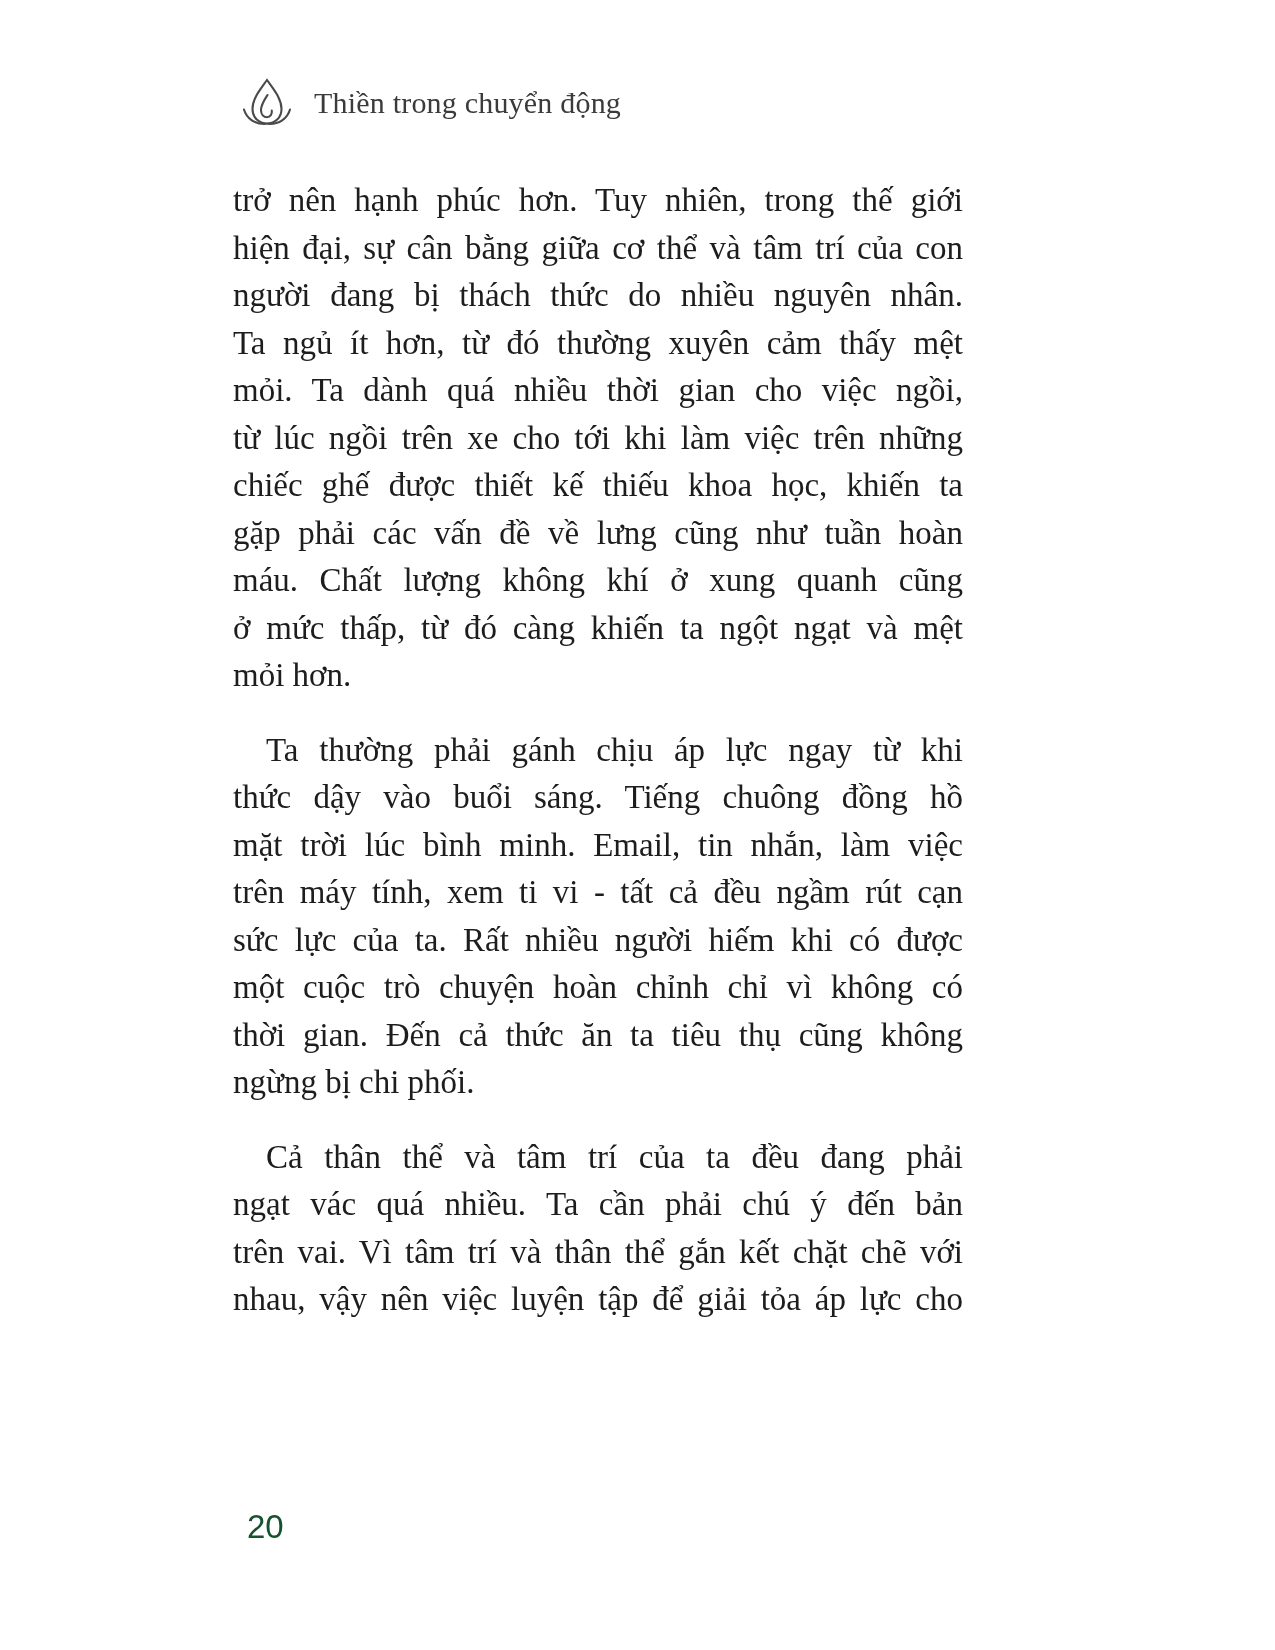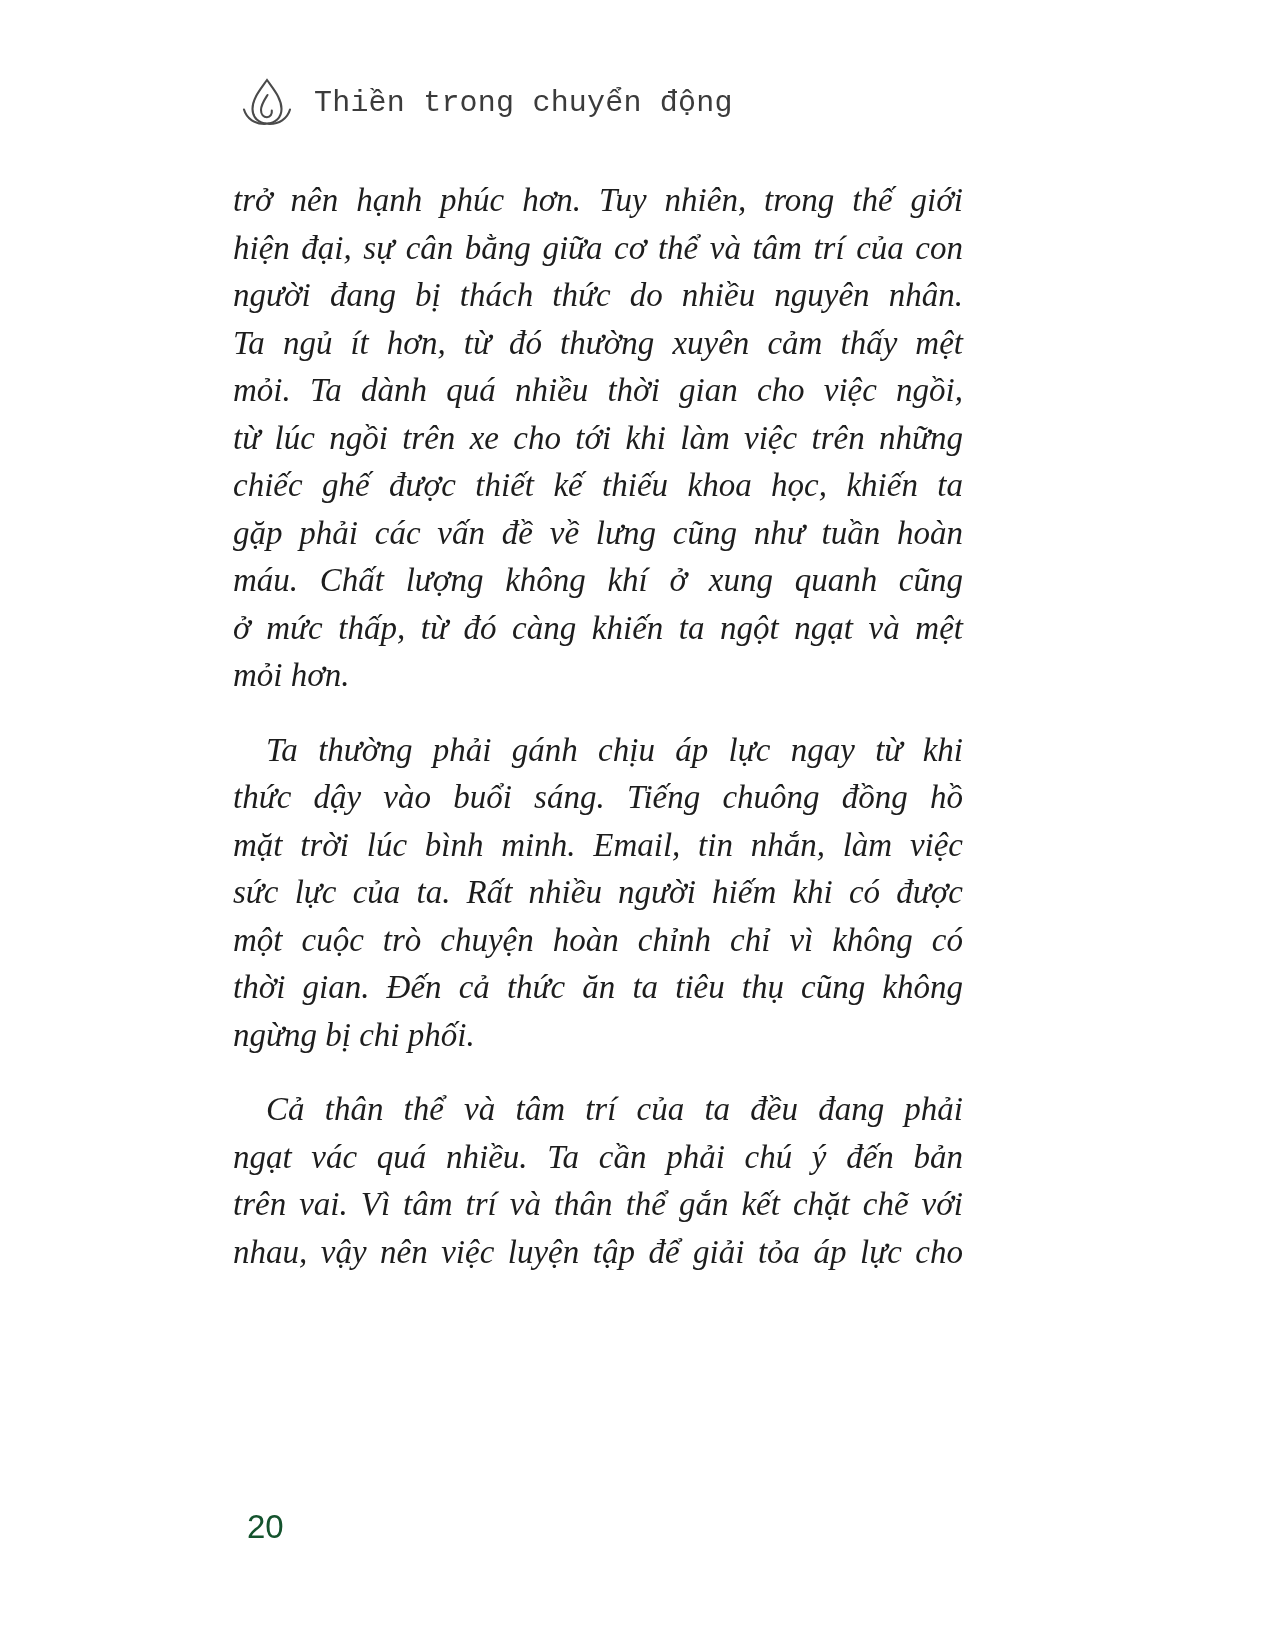--- a/index.html
+++ b/index.html
@@ -15,21 +15,21 @@
   .header {
     position:absolute;
     top:72px;
     left:236px;
     display:flex;
     align-items:center;
     gap:16px;
   }
   .lotus { width:62px; height:62px; display:block; }
   .header-title {
-    font-family:Liberation Mono, monospace;
+    font-family:Liberation Serif, serif;
     font-size:30px;
     font-weight:400;
     color:#3b3b3b;
     letter-spacing:0.2px;
     white-space:nowrap;
   }
   .bodytext {
     position:absolute;
     left:233px;
     top:177px;
@@ -37,21 +37,20 @@
     font-size:33px;
     line-height:47.5px;
     color:#1d1d1d;
   }
   .para { margin:0 0 27px 0; }
   .para:last-child { margin-bottom:0; }
   .line {
     text-align:justify;
     text-align-last:justify;
     white-space:normal;
-    font-style:italic;
   }
   .line.indent { text-indent:33px; }
   .line.endline { text-align-last:left; }
   .pagenum {
     position:absolute;
     left:247px;
     top:1508px;
     font-family:"Liberation Sans","DejaVu Sans",sans-serif;
     font-size:33px;
     color:#14532d;
@@ -85,20 +84,21 @@
       <div class="line">gặp phải các vấn đề về lưng cũng như tuần hoàn</div>
       <div class="line">máu. Chất lượng không khí ở xung quanh cũng</div>
       <div class="line">ở mức thấp, từ đó càng khiến ta ngột ngạt và mệt</div>
       <div class="line endline">mỏi hơn.</div>
     </div>
 
     <div class="para">
       <div class="line indent">Ta thường phải gánh chịu áp lực ngay từ khi</div>
       <div class="line">thức dậy vào buổi sáng. Tiếng chuông đồng hồ</div>
       <div class="line">mặt trời lúc bình minh. Email, tin nhắn, làm việc</div>
+      <div class="line">trên máy tính, xem ti vi - tất cả đều ngầm rút cạn</div>
       <div class="line">sức lực của ta. Rất nhiều người hiếm khi có được</div>
       <div class="line">một cuộc trò chuyện hoàn chỉnh chỉ vì không có</div>
       <div class="line">thời gian. Đến cả thức ăn ta tiêu thụ cũng không</div>
       <div class="line endline">ngừng bị chi phối.</div>
     </div>
 
     <div class="para">
       <div class="line indent">Cả thân thể và tâm trí của ta đều đang phải</div>
       <div class="line">ngạt vác quá nhiều. Ta cần phải chú ý đến bản</div>
       <div class="line">trên vai. Vì tâm trí và thân thể gắn kết chặt chẽ với</div>

